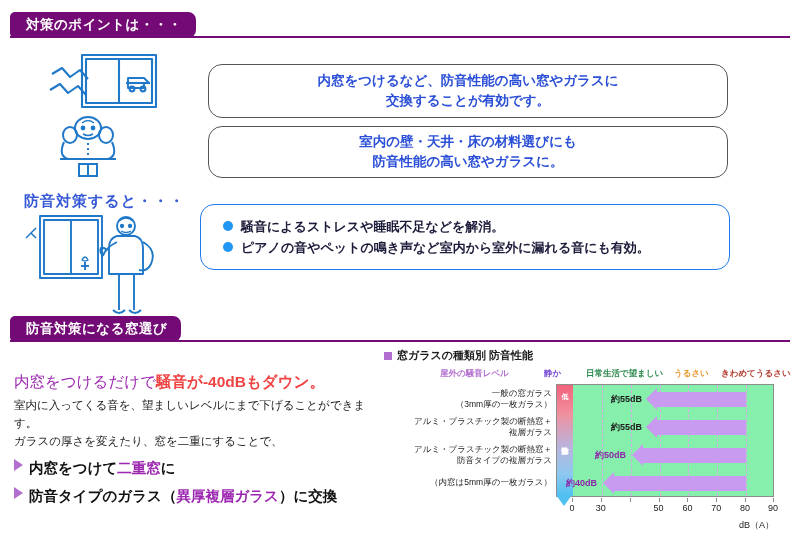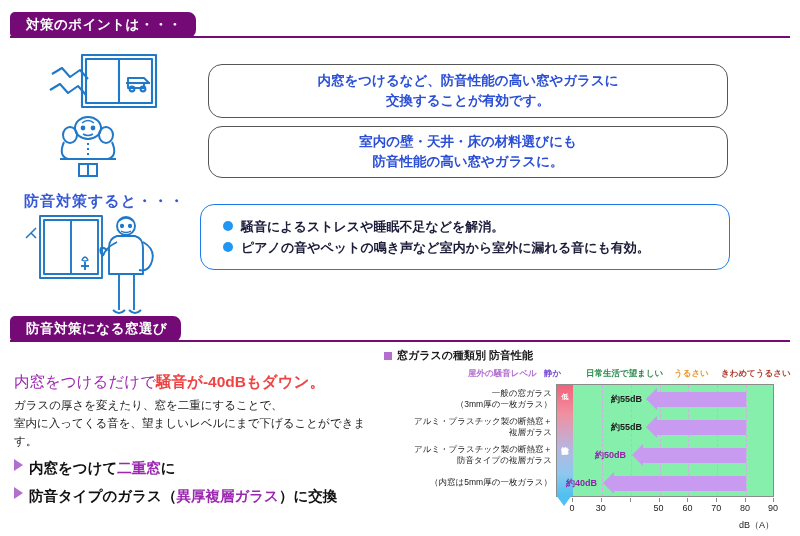--- a/index.html
+++ b/index.html
@@ -285,43 +285,43 @@
 
 <div class="banner-wrap" style="top:316px;">
   <div class="banner-rule"></div>
   <div class="banner">防音対策になる窓選び</div>
 </div>
 
 <div class="lead">
   <div class="l1">
     <span class="pur">内窓をつけるだけで</span><span class="blk">騒音が-40dBもダウン。</span>
   </div>
+  <div class="body">室内に入ってくる音を、望ましいレベルにまで下げることができます。</div>
   <div class="body">ガラスの厚さを変えたり、窓を二重にすることで、</div>
-  <div class="body">室内に入ってくる音を、望ましいレベルにまで下げることができます。</div>
 
   <div class="item">
     <span class="tri"></span>
     <span><span>内窓をつけて</span><span class="pur">二重窓</span><span>に</span></span>
   </div>
 
   <div class="item">
     <span class="tri"></span>
     <span><span>防音タイプのガラス（</span><span class="pur">異厚複層ガラス</span><span>）に交換</span></span>
   </div>
 </div>
 
 <div class="chart">
 
   <div class="chart-title">
     <span class="sq"></span>
     <span>窓ガラスの種類別 防音性能</span>
   </div>
 
   <div class="chart-legend">
-    <span style="left:56px; color:#b36fd0;margin-left:28px;">屋外の騒音レベル</span>
+    <span style="left:56px; color:#b36fd0;">屋外の騒音レベル</span>
     <span style="left:160px; color:#7a4fd6;">静か</span>
     <span style="left:202px; color:#2d8a4e;">日常生活で望ましい</span>
     <span style="left:290px; color:#e8962a;">うるさい</span>
     <span style="left:337px; color:#b03c2e;">きわめてうるさい</span>
   </div>
 
   <div class="plot-wrap" style="height:146px;">
 
     <div class="rowlabels" style="top:1px;">
       <div class="rowlabel">

